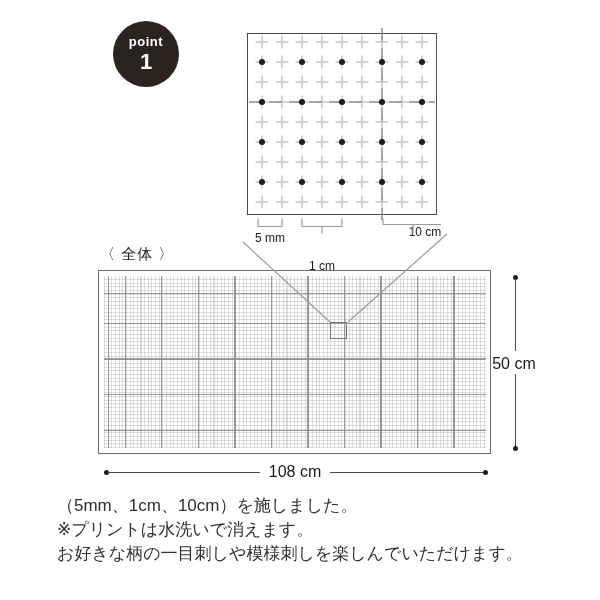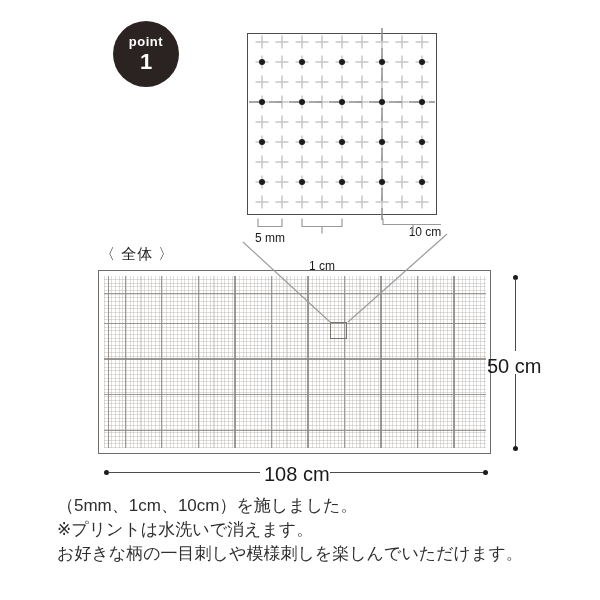--- a/index.html
+++ b/index.html
@@ -47,21 +47,21 @@
   }
   #zoom-square{
     position:absolute;left:330px;top:322px;width:17px;height:17px;
     border:1.6px solid #7a756f;box-sizing:border-box;background:transparent;
   }
   
   #overlay{position:absolute;left:0;top:0;pointer-events:none;}
   
   .dim-dot{position:absolute;width:5px;height:5px;border-radius:50%;background:#1c1c1c;}
   .dim-seg{position:absolute;background:#4a4a4a;}
-  .dim-label{position:absolute;font-size:20px;color:#1a1a1a;text-align:center;white-space:nowrap;}
+  .dim-label{position:absolute;font-size:16px;color:#1a1a1a;text-align:center;white-space:nowrap;}
   #dim-h-label{left:487px;top:355px;width:54px;}
   #dim-w-label{left:264px;top:463px;width:62px;}
   
   #description{position:absolute;left:57px;top:494px;font-size:17px;line-height:24px;color:#2f2f2f;white-space:nowrap;}
 </style>
 </head>
 <body>
 
 <div id="canvas">
 

